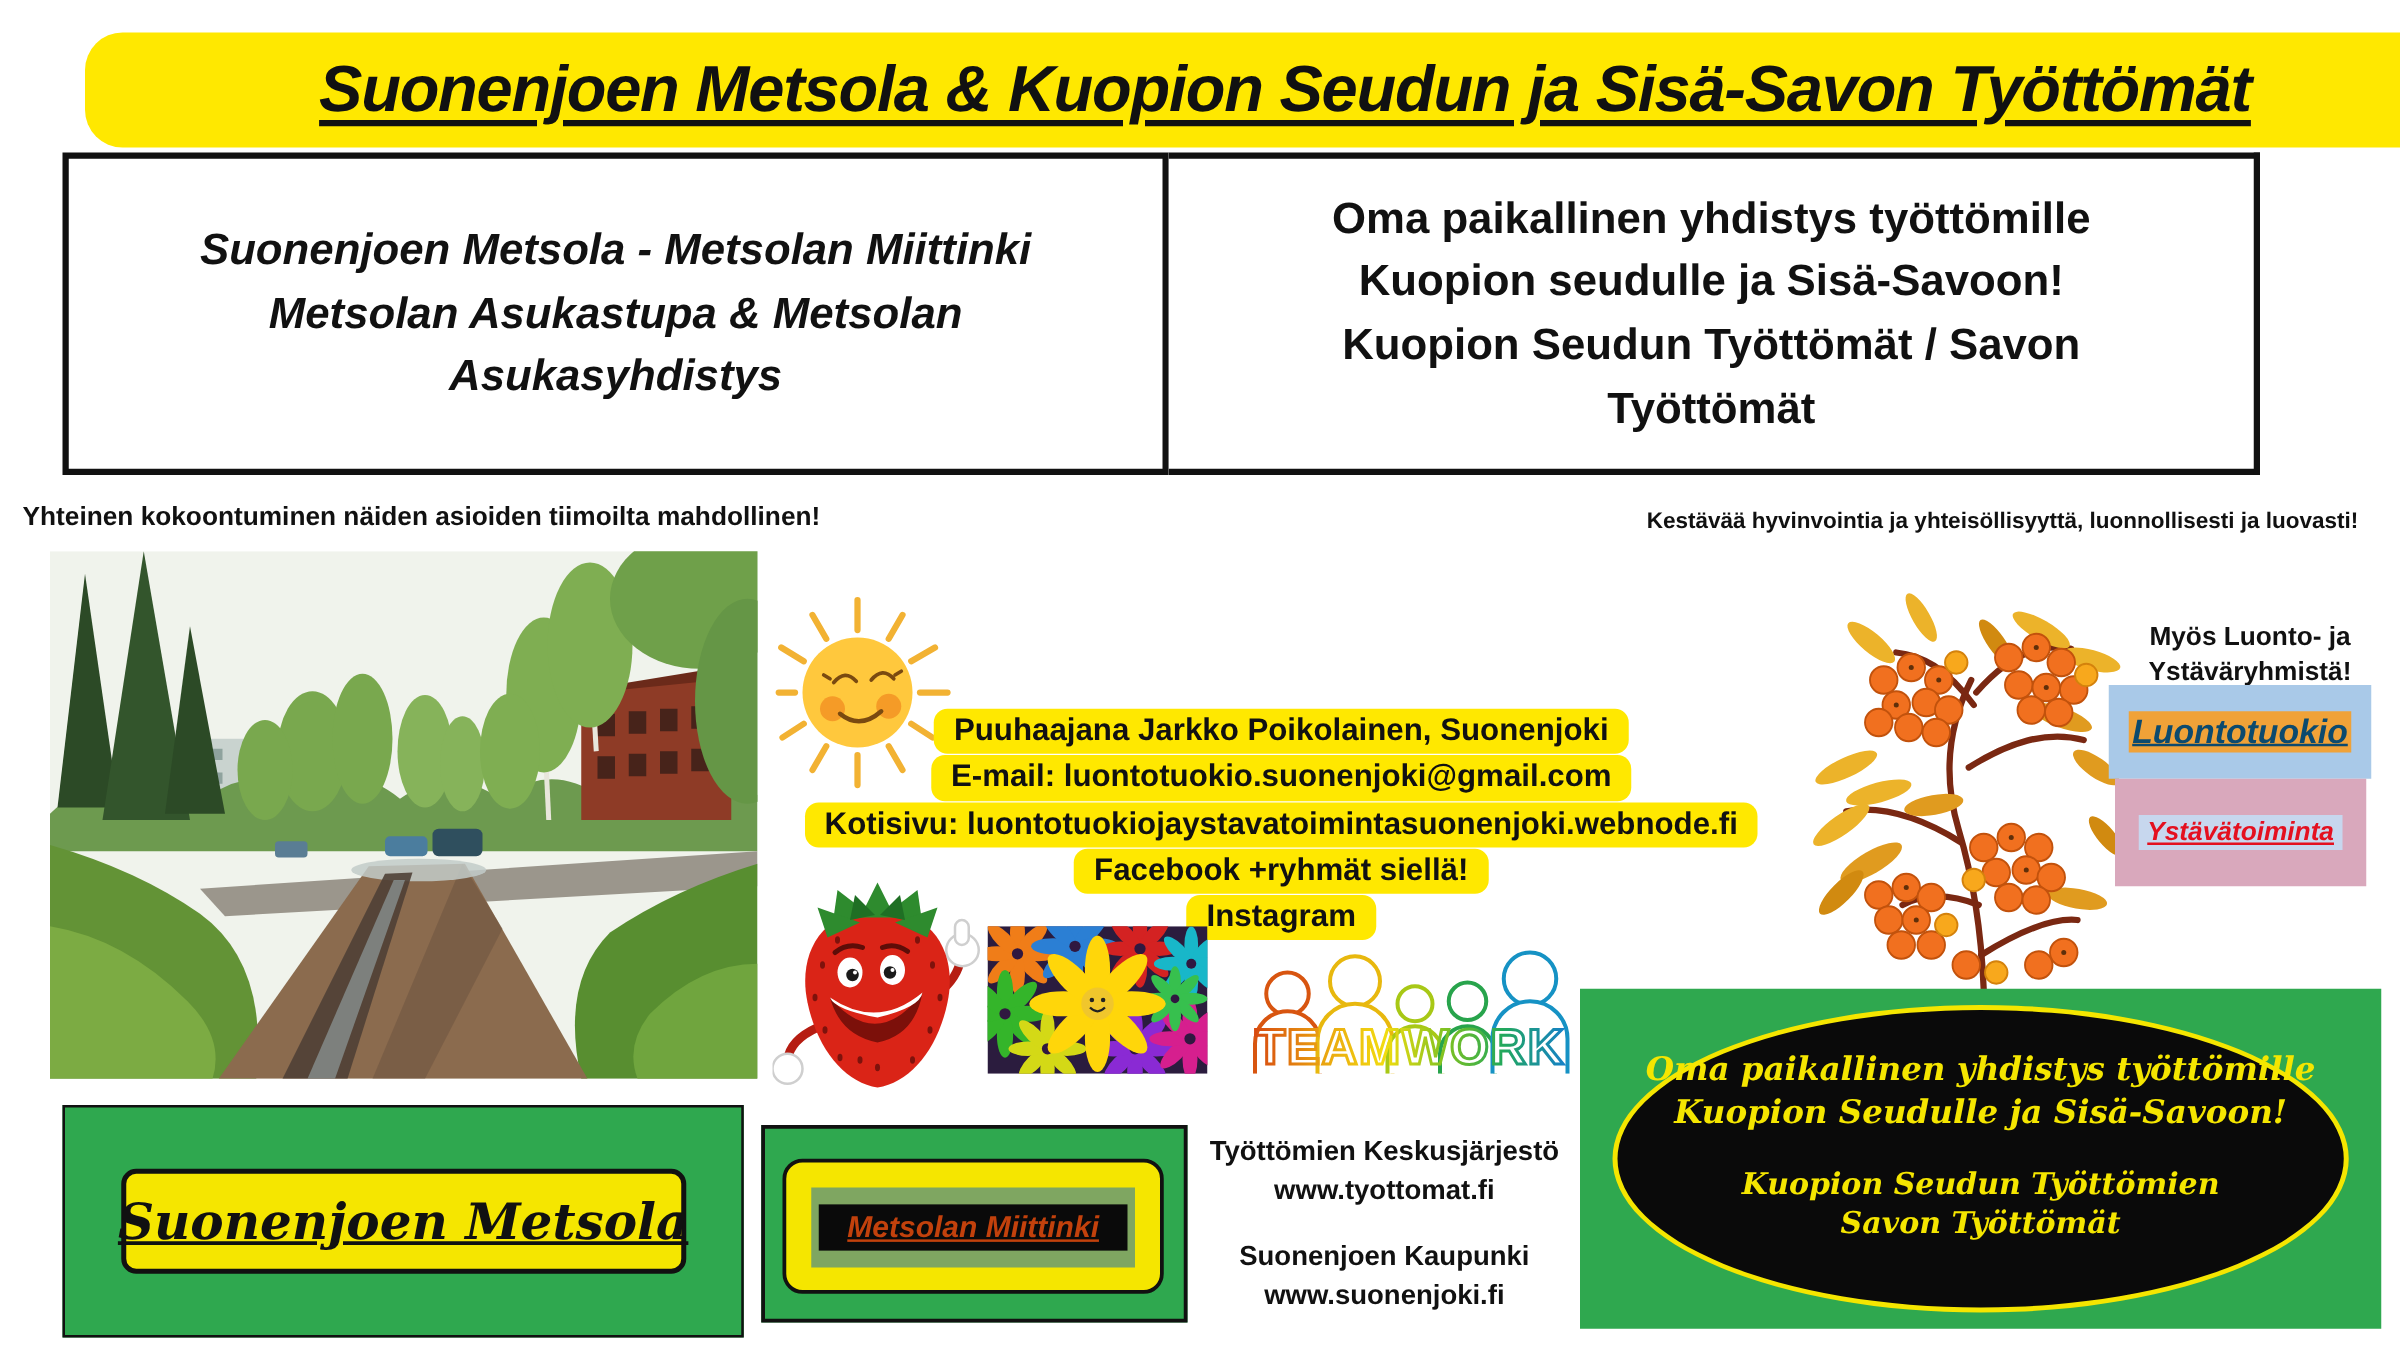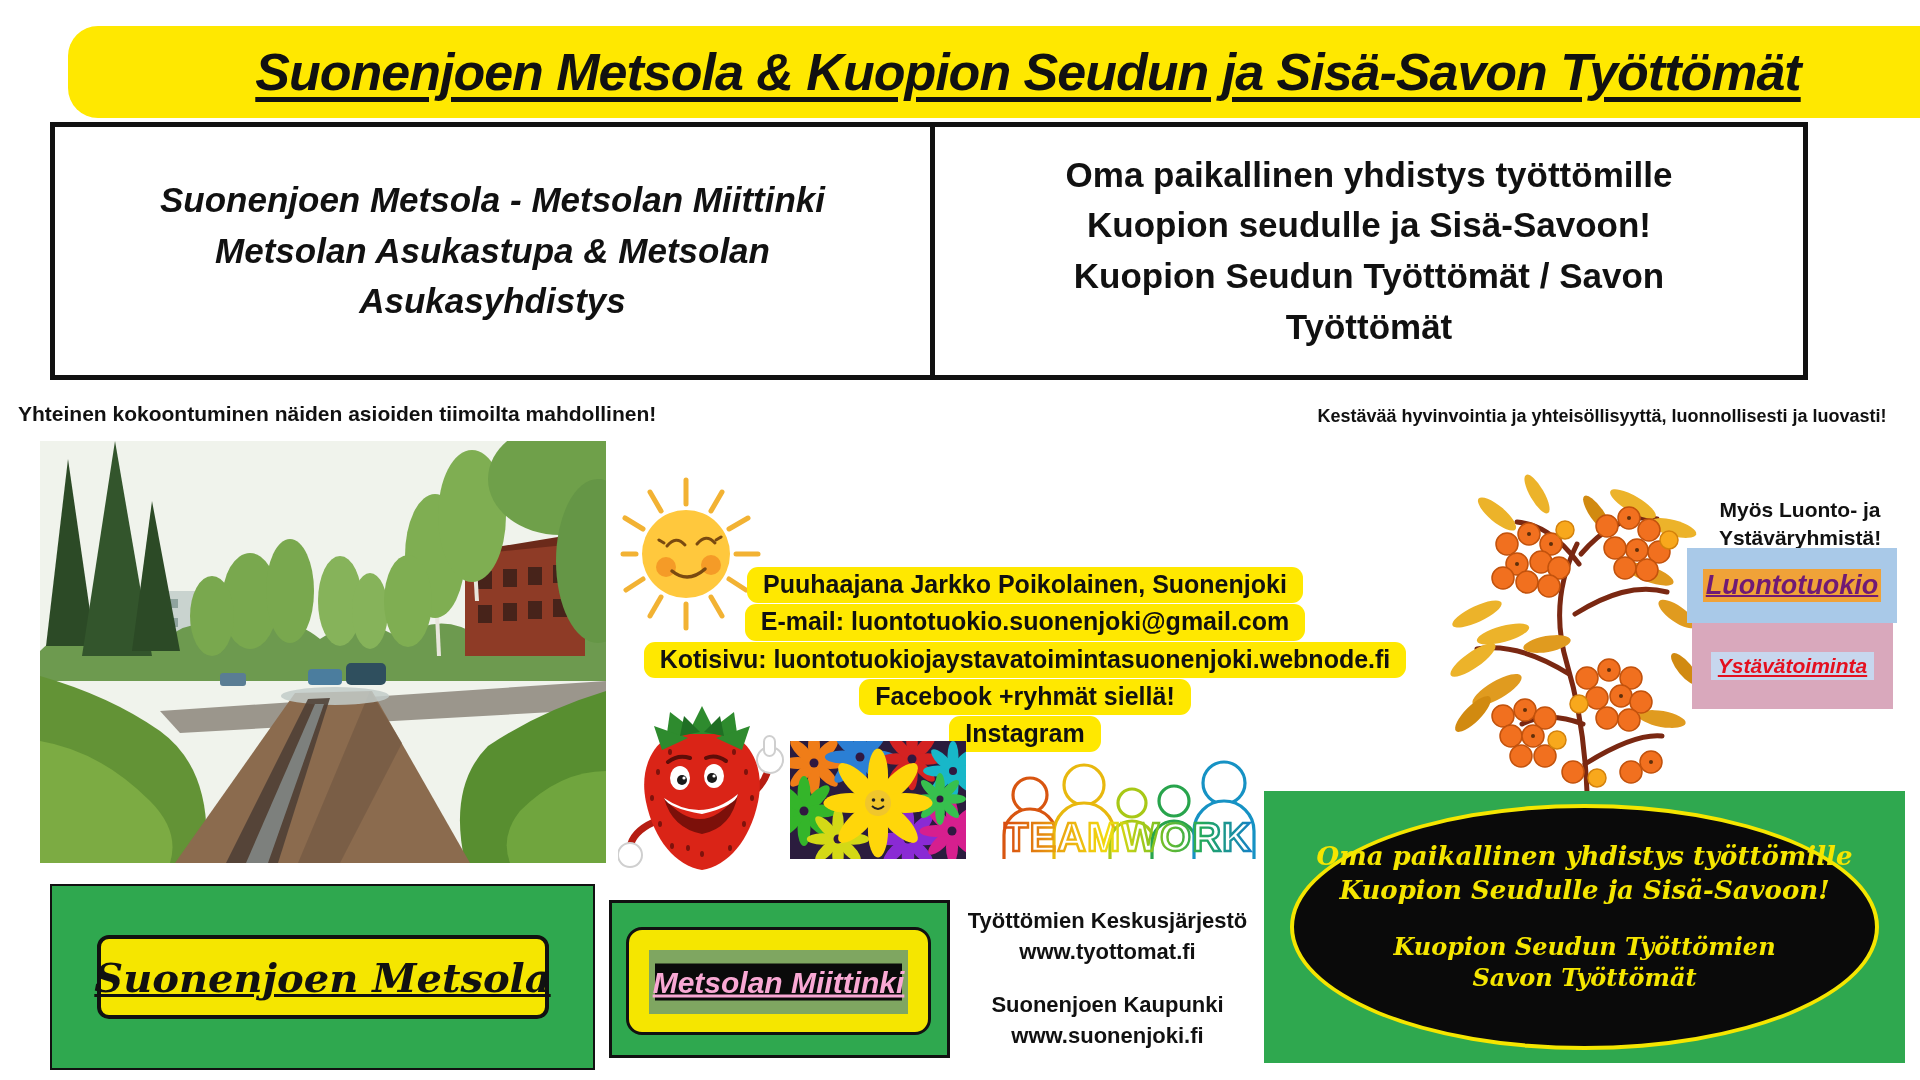--- a/index.html
+++ b/index.html
@@ -36,21 +36,21 @@
   
   .hl-block{text-align:center;font-weight:700;font-size:25px;}
   .welcome{left:625px;top:401px;width:800px;}
   .contact{left:580px;top:567px;width:890px;}
   .hl-line{margin:0 0 1px;}
   .hl-line span{display:inline-block;background:#FFE800;border-radius:11px;padding:4px 16px 6px;line-height:1.05;white-space:nowrap;}
 
   
   .nature-heading{left:1695px;top:496px;width:210px;text-align:center;font-weight:700;font-size:21px;line-height:28px;}
   .blue-box{left:1687px;top:548px;width:210px;height:75px;background:#A9C9E8;display:flex;align-items:center;justify-content:center;}
-  .orange-tag{background:#F0A238;padding:1px 3px;font-size:27px;font-weight:700;font-style:italic;color:#701a75;
+  .orange-tag{background:#F0A238;padding:1px 3px;font-size:27px;font-weight:700;font-style:italic;color:#0c4a6e;
     text-decoration:underline;text-decoration-thickness:2px;white-space:nowrap;}
   .pink-box{left:1692px;top:623px;width:201px;height:86px;background:#D9A8BC;display:flex;align-items:center;justify-content:center;}
   .blue-tag{background:#C7D7EE;padding:2px 7px;font-size:21px;font-weight:700;font-style:italic;color:#E4101F;
     text-decoration:underline;white-space:nowrap;}
 
   
   .partners{left:940px;top:905px;width:335px;text-align:center;font-weight:700;font-size:22px;line-height:31px;}
   .partners .gap-top{margin-top:22px;}
 
   
@@ -60,21 +60,21 @@
     display:flex;align-items:center;justify-content:center;font-family:"DejaVu Serif",serif;font-weight:700;
     font-style:italic;font-size:40px;text-decoration:underline;text-decoration-thickness:3px;white-space:nowrap;}
 
   
   .miittinki{left:609px;top:900px;width:341px;height:158px;background:#2FA84F;border:3px solid #111;}
   .miittinki-yellow{position:absolute;left:14px;right:16px;top:24px;bottom:20px;background:#F5E600;
     border:3px solid #111;border-radius:16px;}
   .miittinki-olive{position:absolute;left:20px;right:20px;top:20px;bottom:18px;background:#7FA661;}
   .miittinki-strip{position:absolute;left:6px;right:6px;top:50%;transform:translateY(-50%);height:37px;
     background:#0a0a0a;display:flex;align-items:center;justify-content:center;}
-  .miittinki-strip span{color:#f9a8d4;font-size:30px;font-weight:700;font-style:italic;text-decoration:underline;white-space:nowrap;}
+  .miittinki-strip span{color:#c2410c;font-size:24px;font-weight:700;font-style:italic;text-decoration:underline;white-space:nowrap;}
 
   
   .green-right{left:1264px;top:791px;width:641px;height:272px;background:#2FA84F;}
   .oval{position:absolute;left:26px;top:13px;width:589px;height:246px;background:#0a0a0a;border:4px solid #F5E600;
     border-radius:50%;display:flex;flex-direction:column;align-items:center;justify-content:center;
     text-align:center;color:#F5E600;font-family:"DejaVu Serif",serif;font-weight:700;font-style:italic;padding-bottom:22px;}
   .oval-lg{font-size:26px;line-height:34px;white-space:nowrap;}
   .oval-sm{font-size:24px;line-height:31px;white-space:nowrap;}
   .oval-gap{height:24px;}
 </style>

